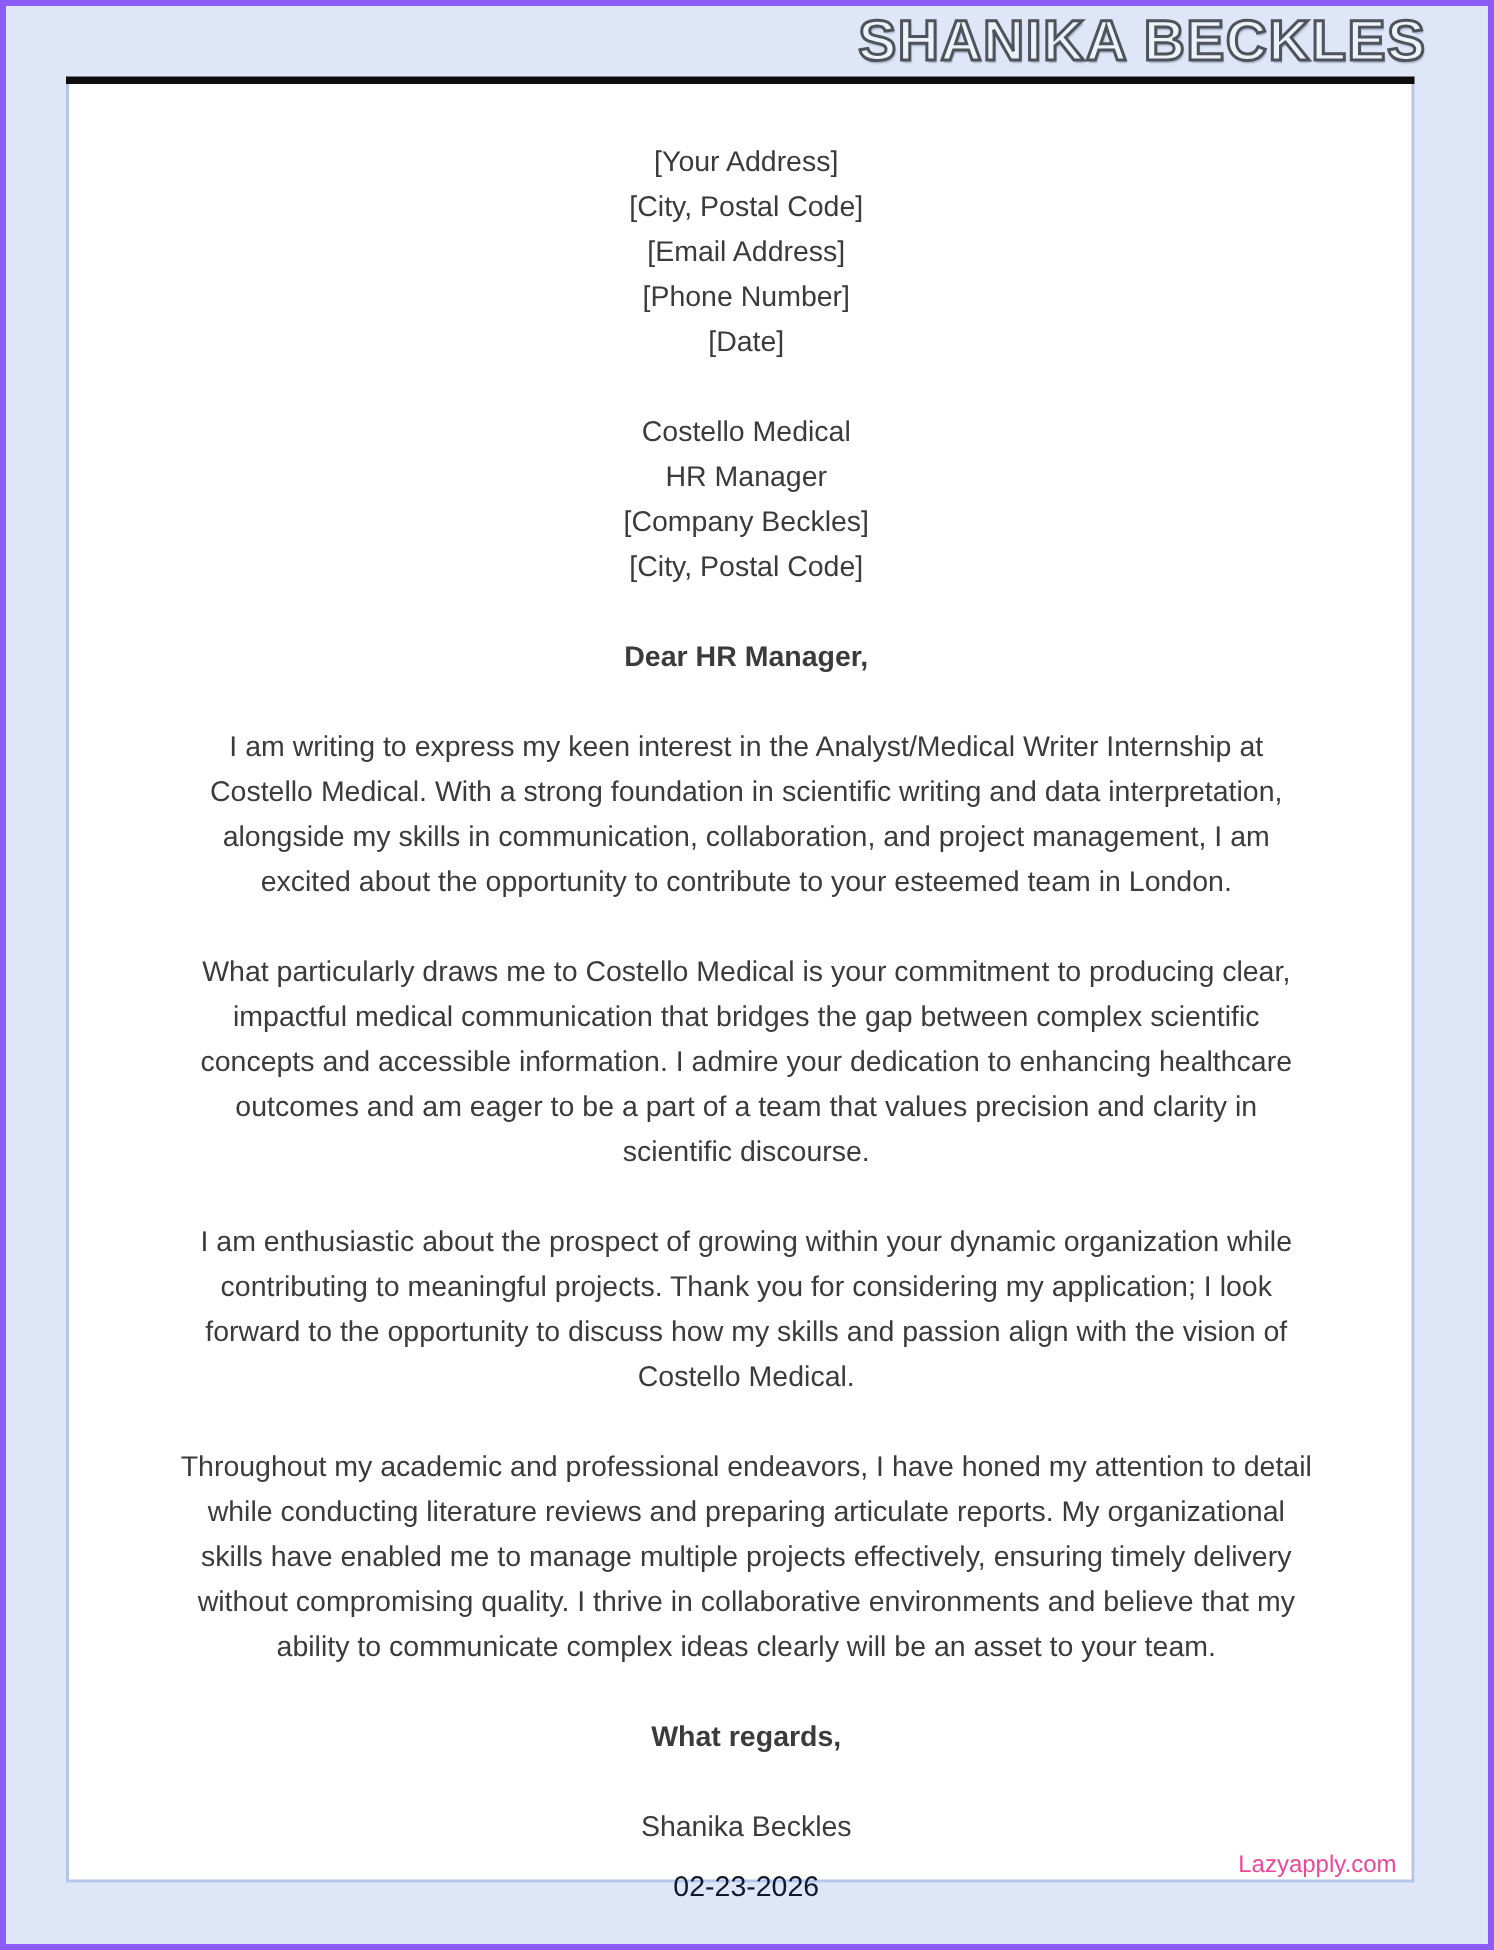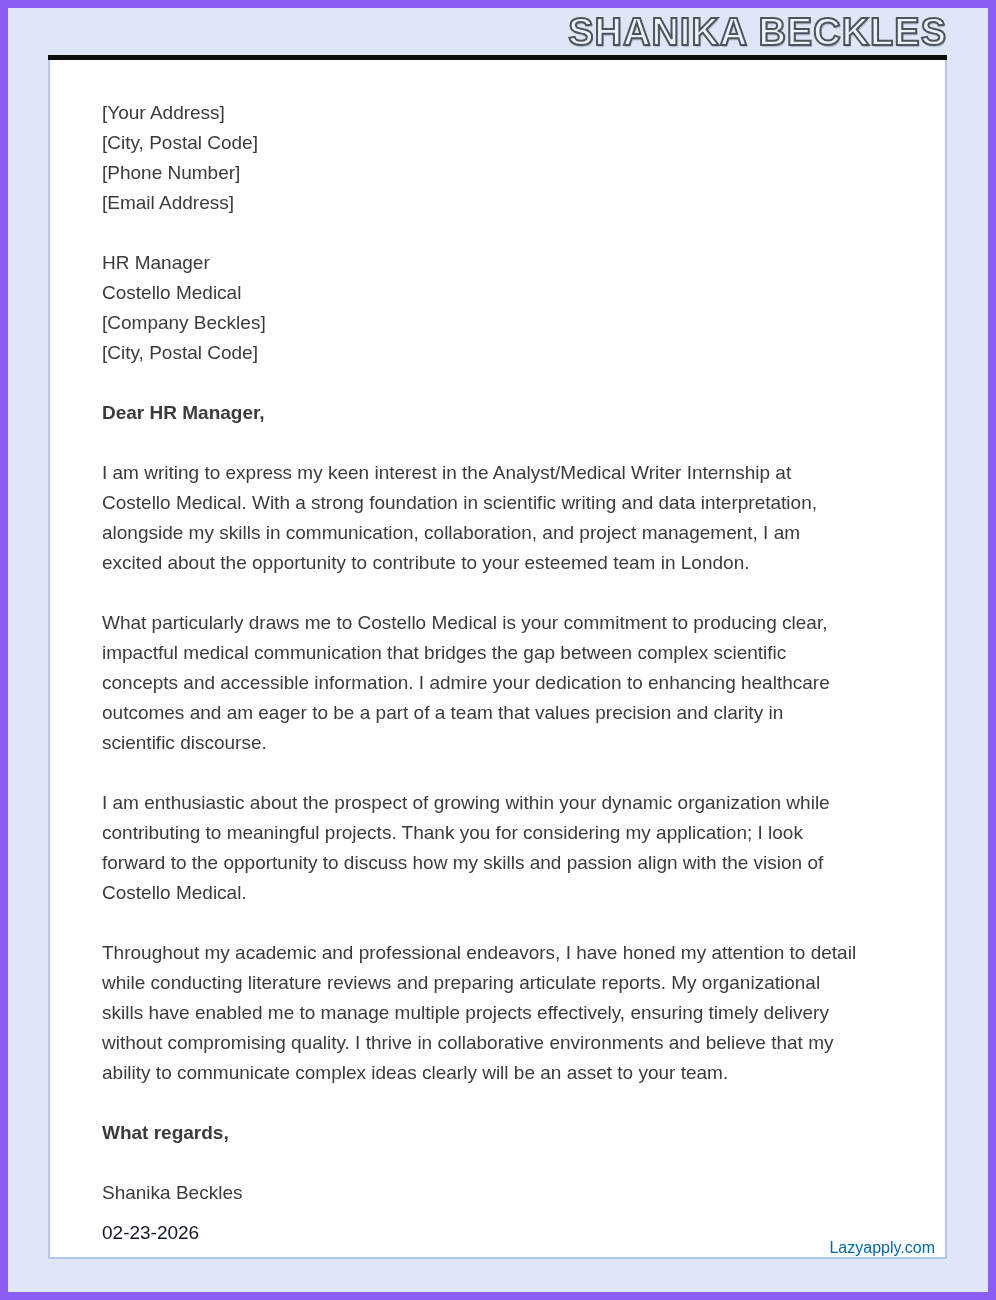--- a/index.html
+++ b/index.html
@@ -6,23 +6,24 @@
     margin: 0;
     padding: 0;
     background: #ffffff;
     font-family: "Liberation Sans", sans-serif;
   }
   .canvas {
     position: relative;
     width: 996px;
     height: 1300px;
     box-sizing: border-box;
-    border: 8px solid #8b5cf6;
+    border: 4px solid #8b5cf6;
     background: #dee6f8;
     overflow: hidden;
+    text-align: center;
   }
   
   .header-name {
     position: absolute;
     top: 3px;
     right: 41px;
     font-size: 38px;
     font-weight: 700;
     letter-spacing: 1px;
     color: #eef2fb;
@@ -65,46 +66,47 @@
     color: #0f172a;
     position: relative;
     z-index: 2;
   }
   .brand {
     position: absolute;
     right: 10px;
     bottom: 0px;
     font-size: 16px;
     line-height: 18px;
-    color: #0369a1;
+    color: #ec4899;
     background: transparent;
   }
 </style>
 </head>
 <body>
 
 <div class="canvas">
 
   <div class="header-name">SHANIKA BECKLES</div>
 
   <div class="page">
     <div class="page-topbar"></div>
 
     <div class="content">
 
       <div class="block">
         <div class="line">[Your Address]</div>
         <div class="line">[City, Postal Code]</div>
+        <div class="line">[Email Address]</div>
         <div class="line">[Phone Number]</div>
-        <div class="line">[Email Address]</div>
+        <div class="line">[Date]</div>
       </div>
 
       <div class="block">
+        <div class="line">Costello Medical</div>
         <div class="line">HR Manager</div>
-        <div class="line">Costello Medical</div>
         <div class="line">[Company Beckles]</div>
         <div class="line">[City, Postal Code]</div>
       </div>
 
       <div class="closing-line">Dear HR Manager,</div>
 
       <p class="para">I am writing to express my keen interest in the Analyst/Medical Writer Internship at
 Costello Medical. With a strong foundation in scientific writing and data interpretation,
 alongside my skills in communication, collaboration, and project management, I am
 excited about the opportunity to contribute to your esteemed team in London.</p>

